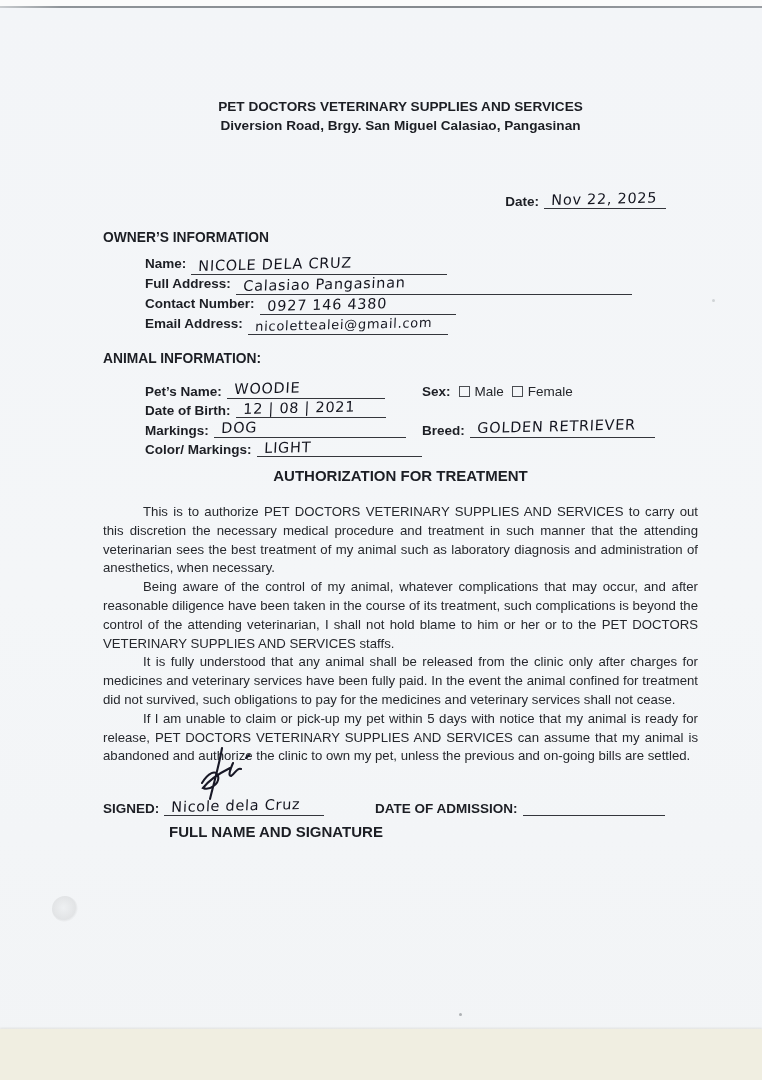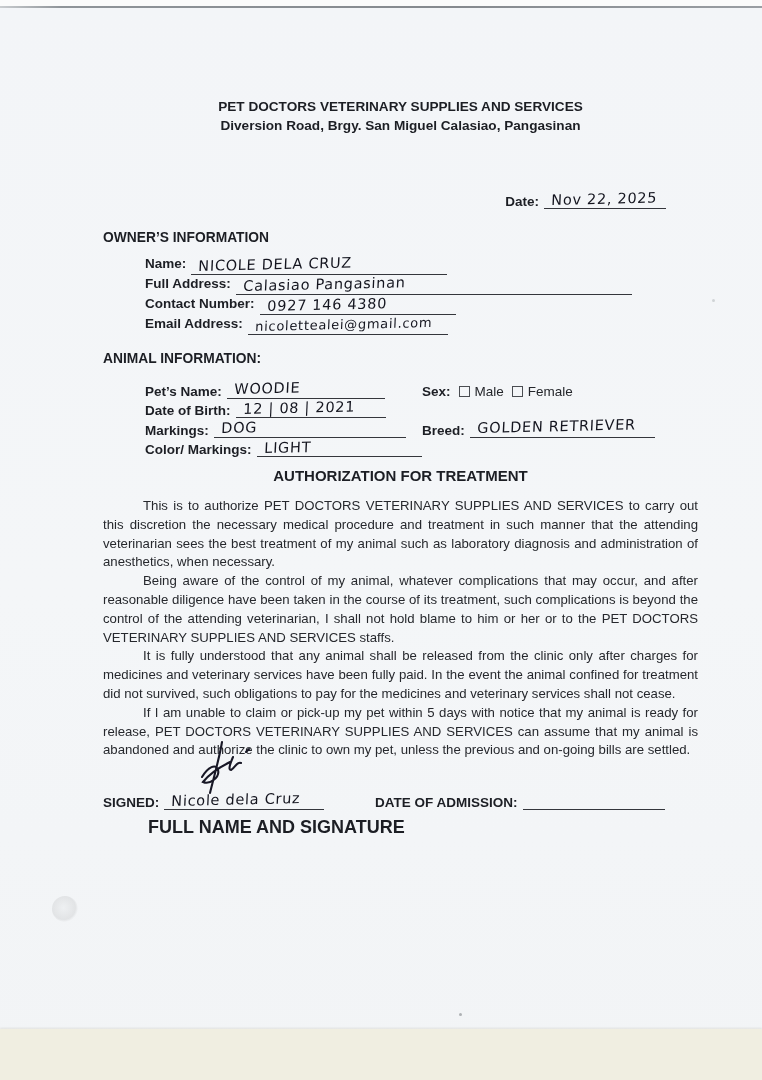--- a/index.html
+++ b/index.html
@@ -54,28 +54,28 @@
   .animal-grid{margin-top:13px;margin-left:42px;}
   .arow{height:19.5px;display:flex;align-items:flex-end;}
   .acell-left{width:277px;display:flex;align-items:flex-end;}
   .acell-right{display:flex;align-items:flex-end;}
 
   .cb{display:inline-block;width:9px;height:9px;border:1.2px solid #4a4d52;margin:0 5px 2px 8px;background:transparent;}
   .sex-opt{font-size:13.5px;color:#24262b;}
 
   .auth-title{margin-top:10px;text-align:center;font-weight:bold;font-size:15px;color:#1c1e24;}
 
-  .paras{margin-top:13px;}
+  .paras{margin-top:19px;}
   .paras p{margin:0;text-align:justify;text-indent:40px;font-size:13.2px;line-height:18.8px;color:#26282d;}
 
   .footer-row{position:relative;margin-top:31px;height:24px;}
   .signed-group{display:flex;align-items:flex-end;}
   .sig-line{overflow:visible;}
   .sig-svg{position:absolute;left:14px;top:-52px;pointer-events:none;}
-  .fullname-label{margin-left:45px;margin-top:2px;font-weight:bold;font-size:18px;color:#1c1e24;}
+  .fullname-label{margin-left:66px;margin-top:2px;font-weight:bold;font-size:15px;color:#1c1e24;}
   .admission-group{position:absolute;left:272px;top:0;display:flex;align-items:flex-end;}
 </style>
 </head>
 <body>
 
 <div class="scan">
   <div class="top-strip"></div>
   <div class="top-line"></div>
 
   <div class="content">

